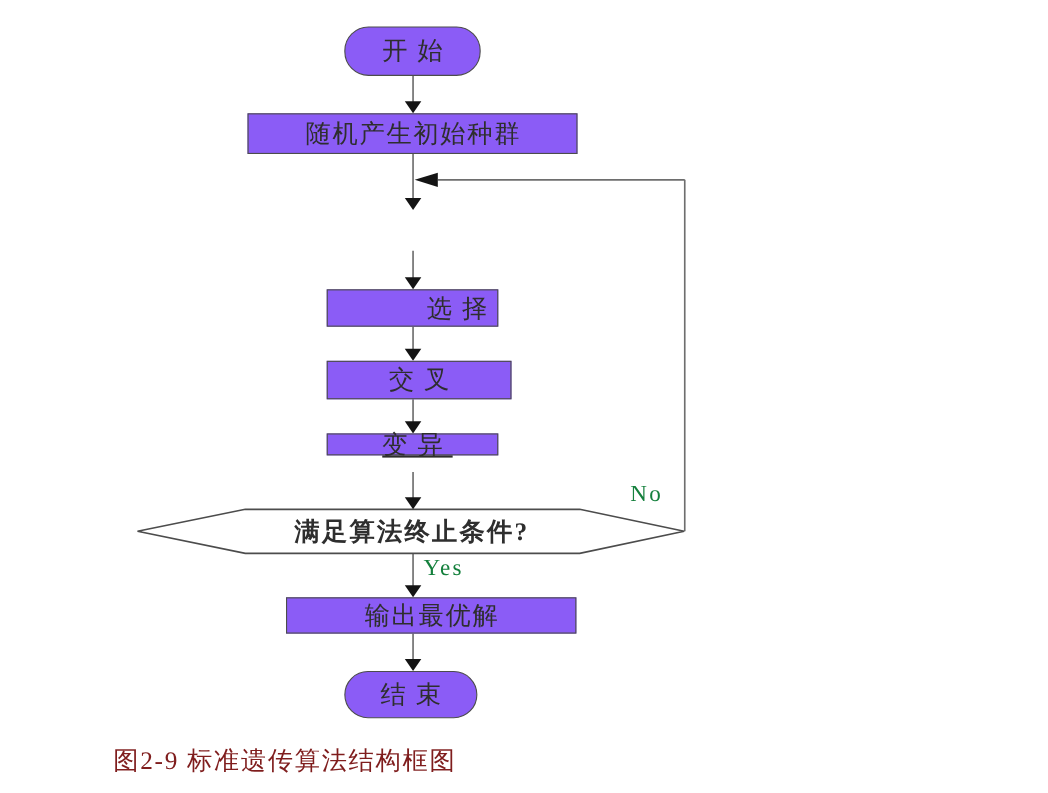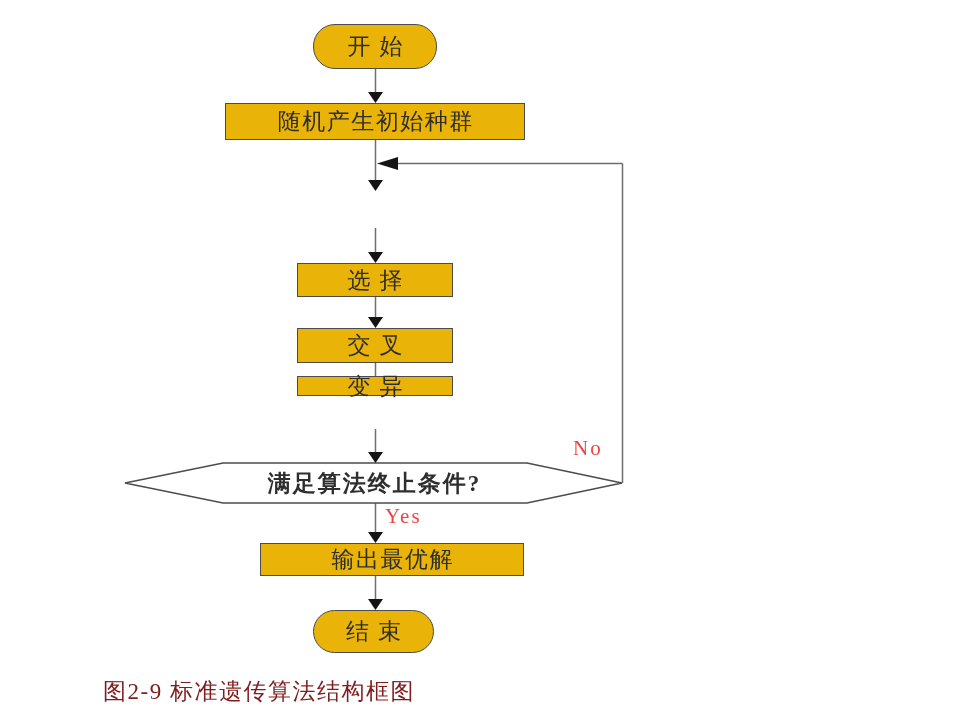--- a/index.html
+++ b/index.html
@@ -21,21 +21,21 @@
     top: 0;
     width: 953px;
     height: 721px;
   }
   .node {
     position: absolute;
     box-sizing: border-box;
     display: flex;
     align-items: center;
     justify-content: center;
-    background: #eab308;
+    background: #8b5cf6;
     border: 1.5px solid #4c4c4c;
     color: #2e2e2e;
     font-size: 23px;
     line-height: 1;
     white-space: nowrap;
   }
   .terminator { border-radius: 22px; }
   .sp-wide  { letter-spacing: 9px;  text-indent: 9px; }
   .sp-small { letter-spacing: 1.5px; text-indent: 1.5px; }
   .hex-label {
@@ -45,21 +45,21 @@
     justify-content: center;
     color: #2e2e2e;
     font-size: 23px;
     letter-spacing: 2px;
     text-indent: 2px;
     white-space: nowrap;
     font-weight: bold;
   }
   .edge-label {
     position: absolute;
-    color: #ef4444;
+    color: #15803d;
     font-size: 21px;
     letter-spacing: 2px;
     line-height: 1;
     white-space: nowrap;
   }
   .caption {
     position: absolute;
     left: 103px;
     top: 677px;
     color: #7f1d1d;
@@ -103,29 +103,29 @@
 
   <div class="node terminator sp-wide" style="left:313px; top:24px; width:124px; height:45px;">
     <span>开始</span>
   </div>
 
   <div class="node sp-small" style="left:225px; top:103px; width:300px; height:37px;">
     <span>随机产生初始种群</span>
   </div>
 
 
-  <div class="node sp-wide" style="left:297px; top:263px; width:156px; height:34px;">
+  <div class="node sp-wide" style="left:297px; top:263px; width:156px; height:34px;justify-content:flex-end;">
     <span>选择</span>
   </div>
 
-  <div class="node sp-wide" style="left:297px; top:328px; width:156px; height:35px;">
+  <div class="node sp-wide" style="left:297px; top:328px; width:168px; height:35px;">
     <span>交叉</span>
   </div>
 
-  <div class="node sp-wide" style="left:297px; top:376px; width:156px; height:20px;">
+  <div class="node sp-wide" style="left:297px; top:394px; width:156px; height:20px;text-decoration:underline;">
     <span>变异</span>
   </div>
 
   <div class="hex-label" style="left:125px; top:463px; width:497px; height:41px;">
     <span>满足算法终止条件?</span>
   </div>
 
   <div class="node sp-small" style="left:260px; top:543px; width:264px; height:33px;">
     <span>输出最优解</span>
   </div>

